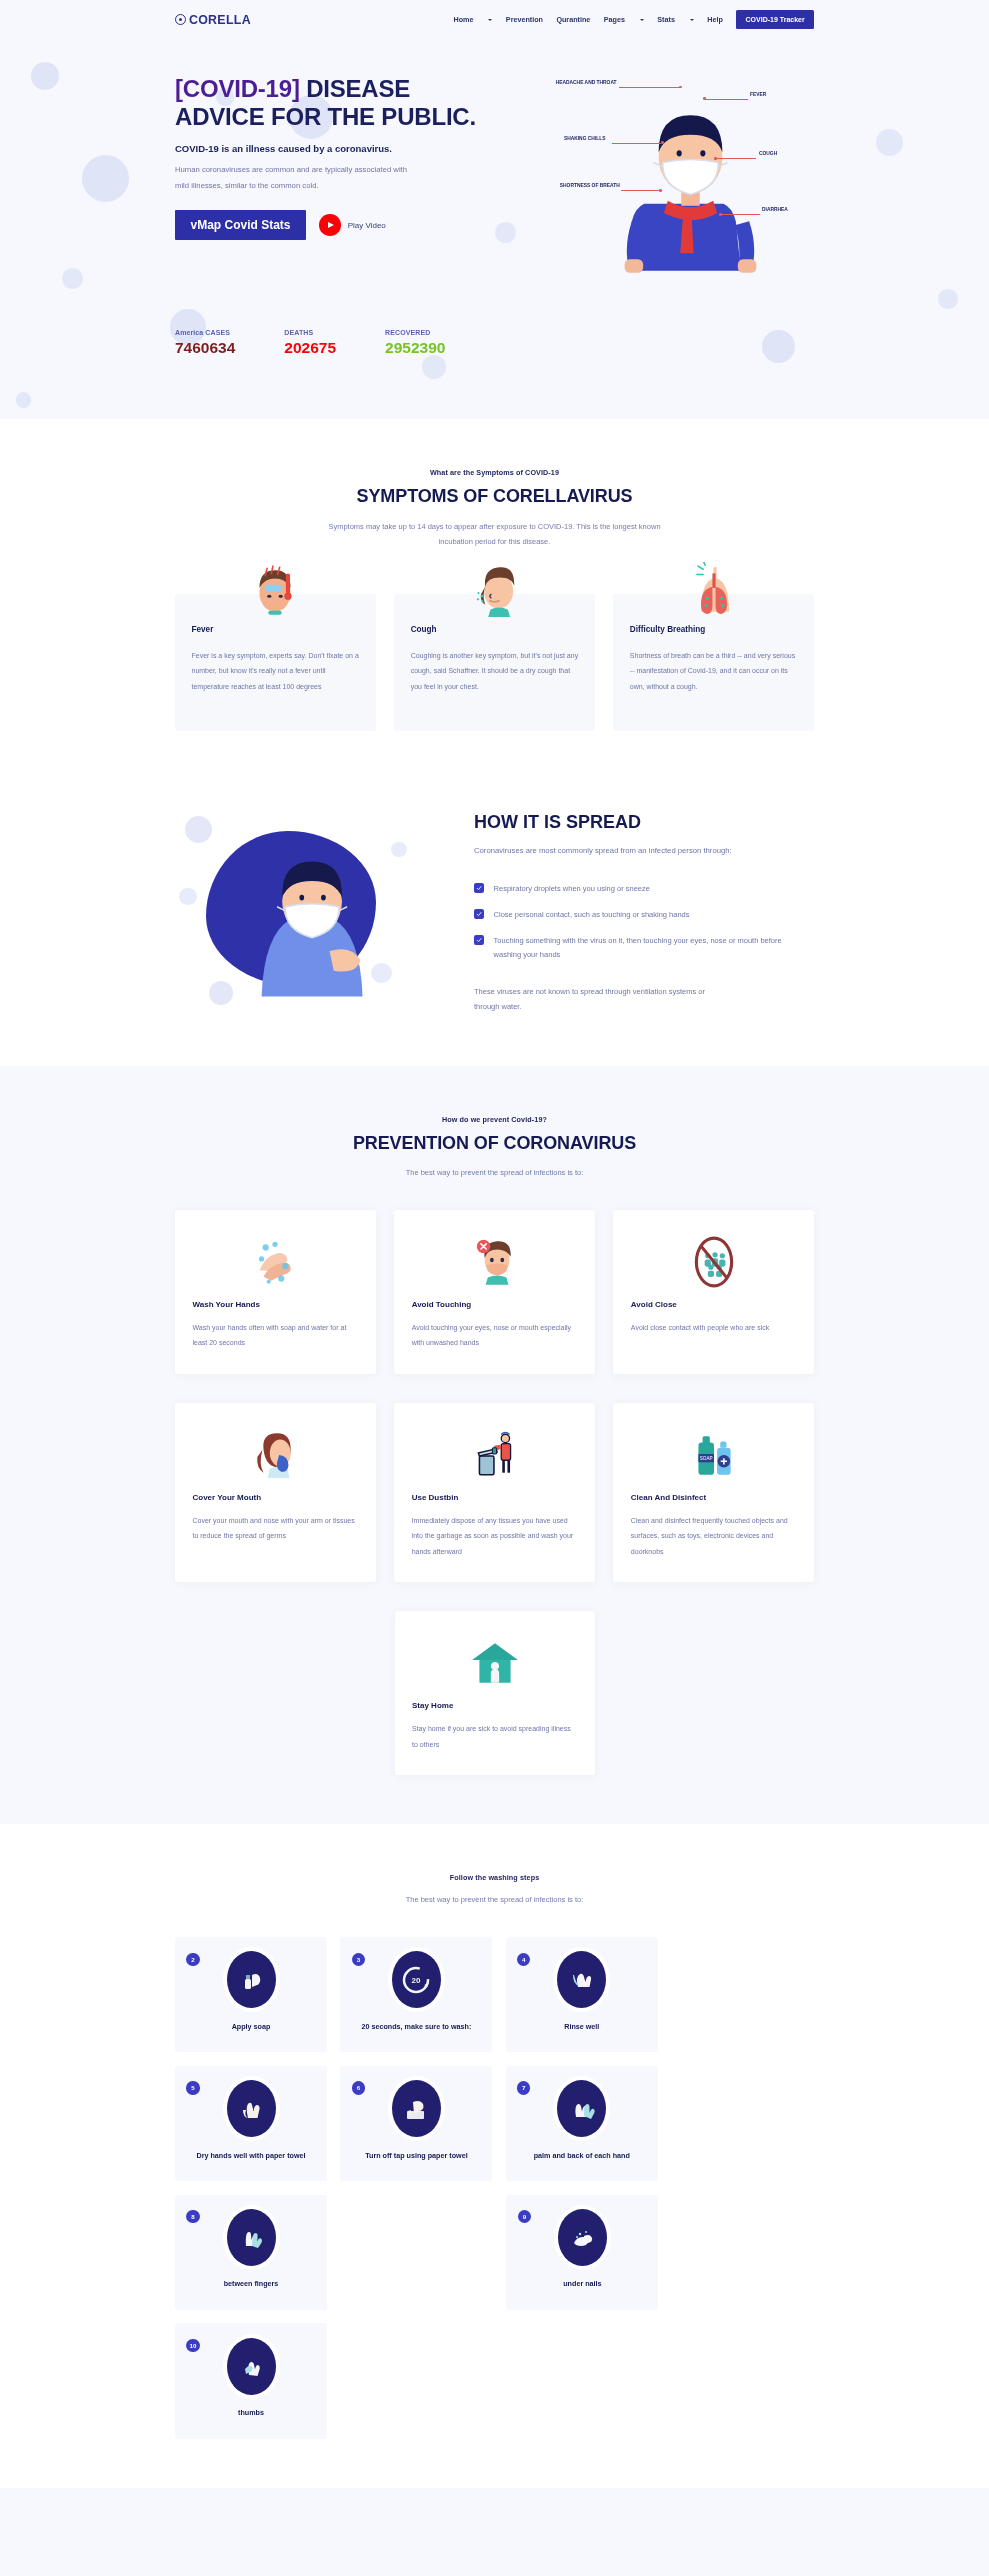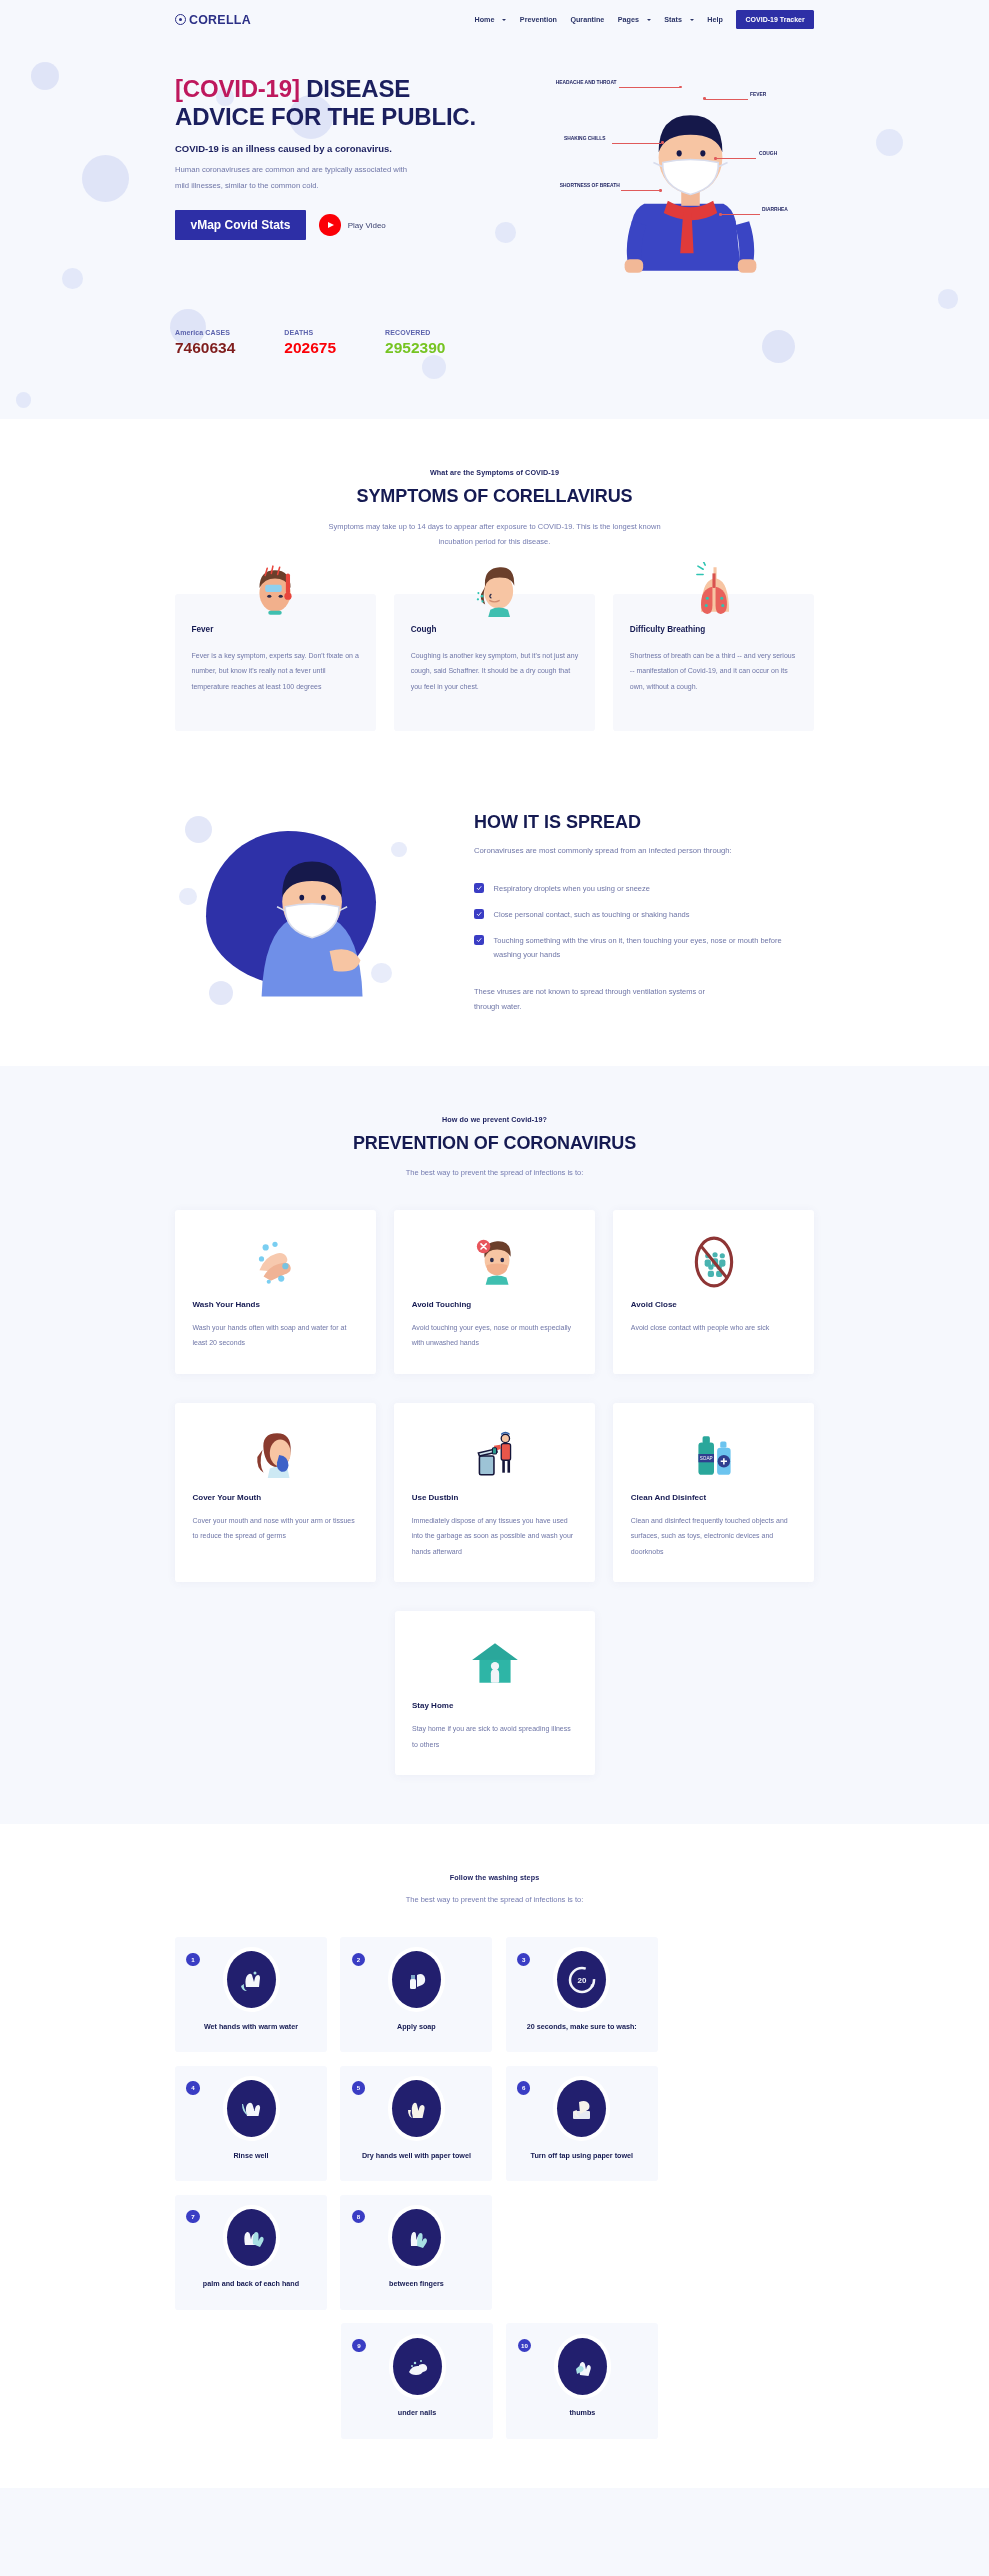--- a/index.html
+++ b/index.html
@@ -33,31 +33,31 @@
   .germ.sm { opacity:.45; }
 
   .topbar { height: 39px; display: flex; align-items: center; position: relative; z-index: 5; }
   .logo { display: flex; align-items: center; gap: 2.6px; font-size: 12.4px; font-weight: 800;
           letter-spacing: 0.3px; color: #2b2f86; }
   .logo .mark { width: 11.3px; height: 11.3px; border: 1.2px solid #2b2f86; border-radius: 50%;
                 display: inline-flex; align-items: center; justify-content: center; }
   .logo .mark i { width: 3.6px; height: 3.6px; background: #2b2f86; border-radius: 50%; display: block; }
   nav { margin-left: auto; display: flex; align-items: center; gap: 13.4px; }
   nav a { font-size: 7.2px; font-weight: 600; color: #2b3467; text-decoration: none;
-          display: inline-flex; align-items: center; gap: 8px; }
+          display: inline-flex; align-items: center; gap: 15px; }
   .caret { width: 0; height: 0; border-left: 2.1px solid transparent; border-right: 2.1px solid transparent;
            border-top: 2.6px solid #2b3467; display: inline-block; }
   .tracker-btn { background: #2d2fa6; color: #fff !important; padding: 5.7px 9.3px; font-size: 7px;
                  border-radius: 1.5px; font-weight: 600; }
 
   
   .hero-row { display: flex; align-items: flex-start; padding-top: 36px; position: relative; z-index: 4; }
   .hero-left { width: 319px; }
   h1.hero-title { font-size: 24px; line-height: 1.18; font-weight: 800; color: #1b1f5e; letter-spacing: -0.2px; }
-  h1.hero-title .red { color: #be185d; }
+  h1.hero-title .red { color: #4c1d95; }
   .hero-sub { margin-top: 11.3px; font-size: 9.5px; font-weight: 700; color: #1b1f5e; }
   .hero-text { margin-top: 8.2px; font-size: 7.7px; line-height: 2.0; color: #6f76a7; max-width: 247px; }
   .hero-cta { margin-top: 17.5px; display: flex; align-items: center; gap: 13.4px; }
   .btn-primary { background: #2d2fa6; color: #fff; font-size: 12px; font-weight: 600; padding: 7.7px 15.5px;
                  border: none; border-radius: 1px; cursor: pointer; }
   .play { display: flex; align-items: center; gap: 6.7px; cursor: pointer; }
   .play .circ { width: 21.6px; height: 21.6px; border-radius: 50%; background: #fb0007;
                 display: flex; align-items: center; justify-content: center; }
   .play .tri { width: 0; height: 0; border-top: 3.6px solid transparent; border-bottom: 3.6px solid transparent;
                border-left: 6.2px solid #fff; margin-left: 1.5px; }
@@ -524,31 +524,20 @@
   </div>
 </section>
 
 <section>
   <div class="wrap">
     <div class="eyebrow">Follow the washing steps</div>
     <p class="sec-desc">The best way to prevent the spread of infections is to:</p>
 
     <div class="steps">
       <div class="step">
-        <div class="badge">1</div>
-        <div class="disc">
-            <svg viewBox="0 0 64 64">
-              <path d="M22 46 q-4 -20 6 -26 q4 -2 6 2 l4 14 q2 -14 8 -14 q4 0 4 6 l-2 18z" fill="#f4f6fb"></path>
-              <path d="M18 40 q-2 10 6 14 q-10 0 -12 -10z" fill="#a8e0e4"></path>
-              <circle cx="40" cy="18" r="3" fill="#a8e0e4"></circle>
-            </svg>
-          </div>
-        <div class="lbl">Wet hands with warm water</div>
-      </div>
-      <div class="step">
         <div class="badge">2</div>
         <div class="disc">
             <svg viewBox="0 0 64 64">
               <rect x="20" y="30" width="12" height="20" rx="3" fill="#f4f6fb"></rect>
               <rect x="22" y="22" width="8" height="8" fill="#7fa8c8"></rect>
               <path d="M34 22 q12 -6 16 6 q2 10 -6 14 l-10 4z" fill="#f4f6fb"></path>
             </svg>
           </div>
         <div class="lbl">Apply soap</div>
       </div>

